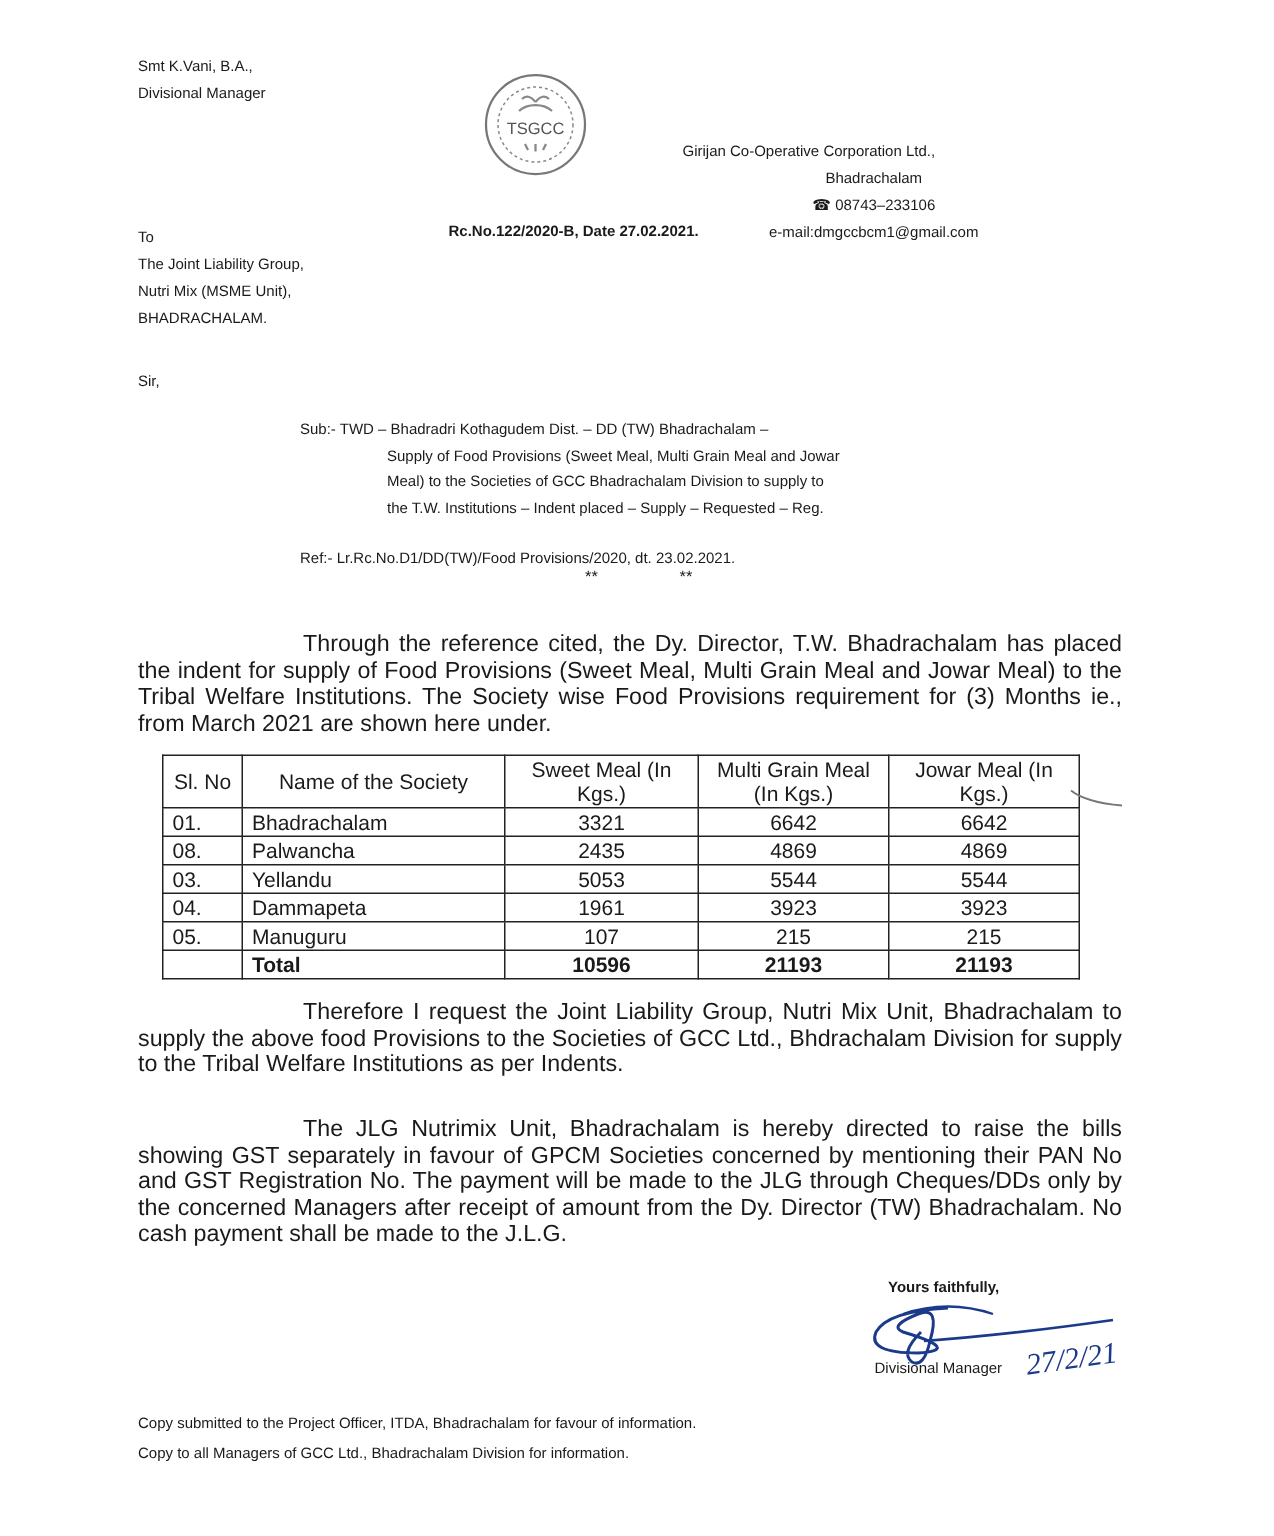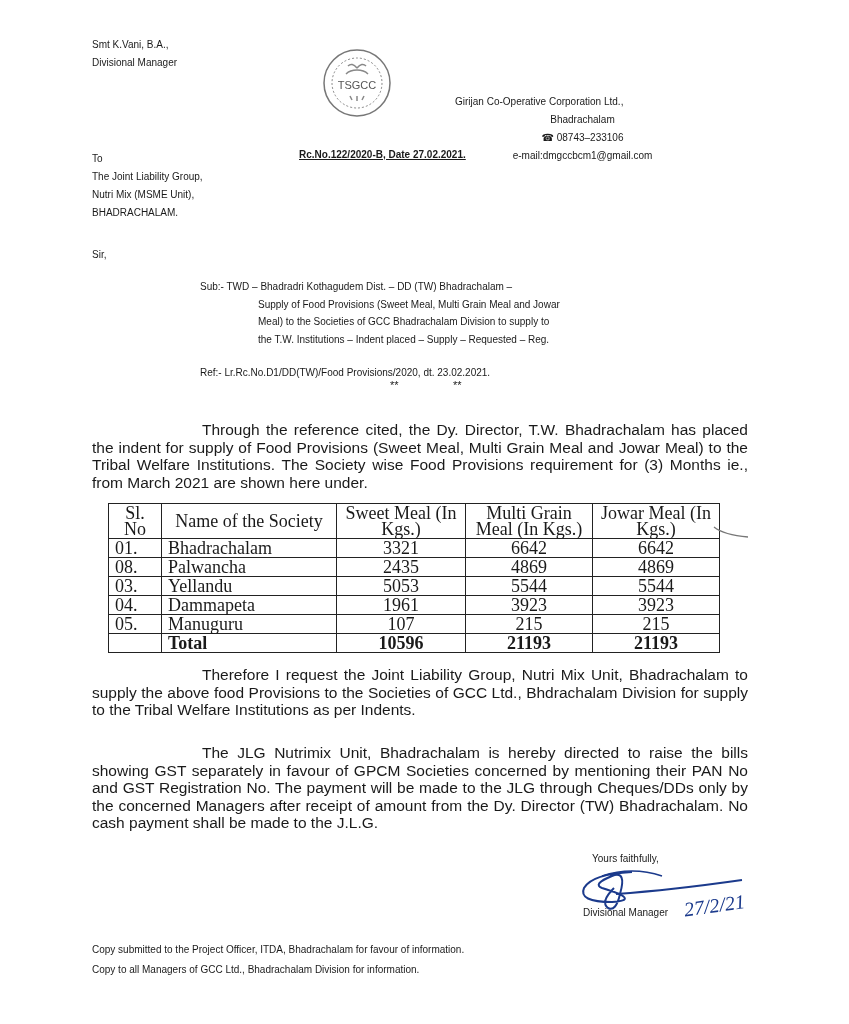--- a/index.html
+++ b/index.html
@@ -6,43 +6,43 @@
   body {
     width:849px; height:1024px; background:#ffffff; overflow:hidden;
     font-family:"Liberation Sans", sans-serif; color:#1a1a1a; position:relative;
   }
   .abs { position:absolute; }
   .t { font-size:10px; line-height:18px; white-space:nowrap; }
   .sender { left:92px; top:36px; }
   .org { left:455px; top:54px; text-align:center; width:255px;margin-top:39px; }
   .org .l1 { text-align:left; }
   .logo { left:322px; top:48px; width:70px; height:70px; }
-  .rc { left:299px; top:146px; font-weight:bold; text-decoration:underline; }
+  .rc { left:299px; top:146px; font-weight:bold; }
   .to { left:92px; top:150px; }
   .sir { left:92px; top:246px; }
   .sub { left:200px; top:278px; font-size:10px; line-height:17.5px; }
   .sub .ind { padding-left:58px; }
   .ref { left:200px; top:364px; }
   .stars { left:390px; top:379px; font-size:11px; }
   .stars2 { left:453px; top:379px; font-size:11px; }
   .para { left:92px; width:656px; font-size:15.5px; line-height:17.5px; text-align:justify; white-space:normal; }
   .para .first { text-indent:110px; display:block; }
   .p1 { top:421px; }
   .p2 { top:666px; }
   .p3 { top:744px; }
   table.req {
     position:absolute; left:108px; top:503px; border-collapse:collapse;
-    font-size:18px; line-height:16px;font-family:Liberation Serif, serif;
+    font-size:14px; line-height:16px;
   }
   table.req th, table.req td { border:1.5px solid #222; padding:0 6px; height:18px; }
   table.req th { font-weight:normal; text-align:center; height:34px; }
   table.req td.num { text-align:center; }
   table.req tr.total td { font-weight:bold; }
   .c0 { width:40px; } .c1 { width:162px; } .c2 { width:116px; } .c3 { width:114px; } .c4 { width:114px; }
-  .sign { left:592px; top:850px; }
+  .sign { left:592px; top:850px;font-weight:bold; }
   .signature { left:572px; top:868px; width:190px; height:56px; }
   .dm { left:583px; top:904px; }
   .copies { left:92px; top:940px; line-height:20px; }
   .mark { left:712px; top:523px; width:40px; height:20px; }
 </style>
 </head>
 <body>
 
 <div class="abs t sender">
   <div>Smt K.Vani, B.A.,</div>

